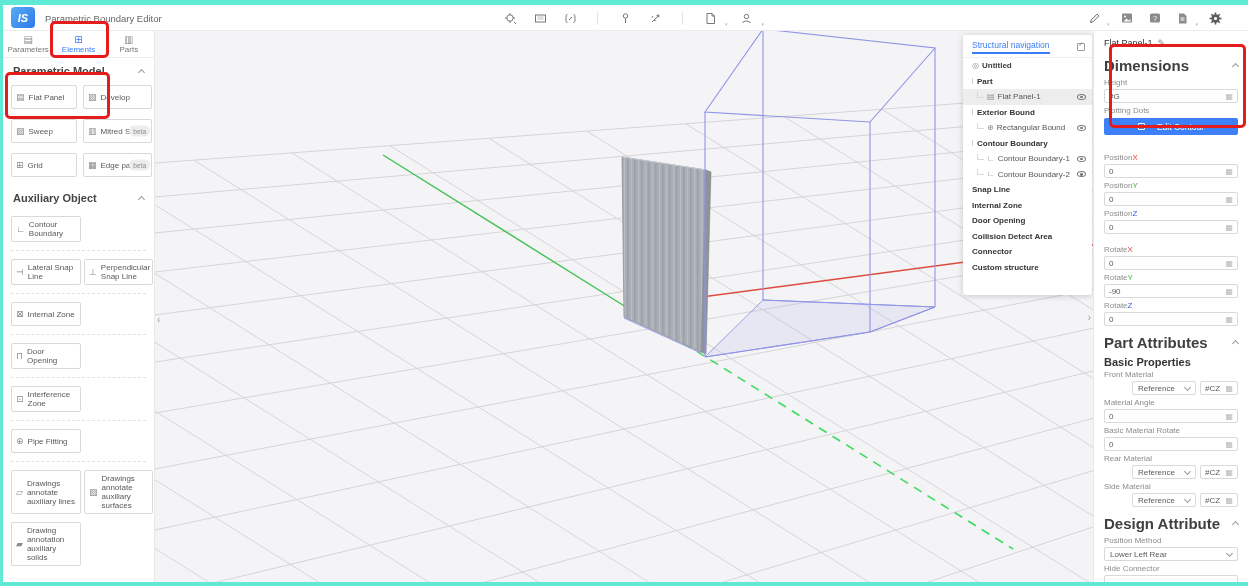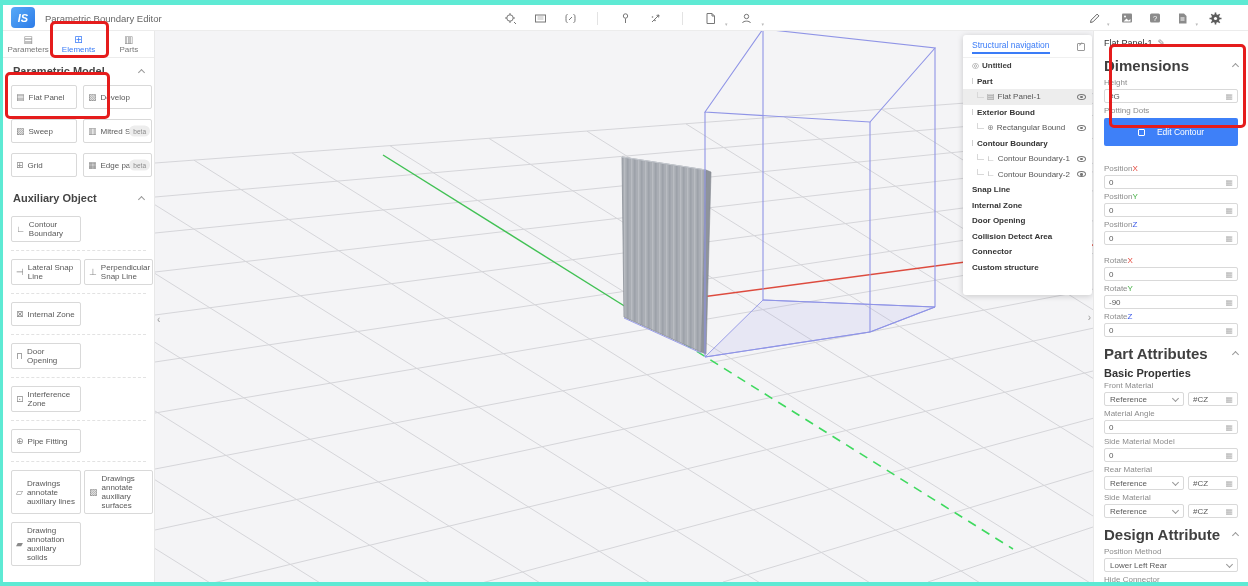--- a/index.html
+++ b/index.html
@@ -72,24 +72,24 @@
   .p-sec-head{display:flex;align-items:center;justify-content:space-between;padding:5px 10px 2px 10px;}
   .p-sec-title{font-size:15px;color:#404040;font-weight:600;}
   .fld{margin:0 10px 3px 10px;}
   .fld-lbl{font-size:8px;color:#8c8c8c;margin:2px 0 2px 0;display:block;}
   .ibox{height:14px;border:1px solid #d9d9d9;border-radius:2px;background:#fff;display:flex;align-items:center;
         justify-content:space-between;padding:0 4px;font-size:8px;color:#595959;cursor:text;}
   .calc{font-size:8px;color:#b3b3b3;margin-left:4px;}
   .selbox{height:14px;border:1px solid #d9d9d9;border-radius:2px;background:#fff;display:flex;align-items:center;
           justify-content:space-between;padding:0 5px;font-size:8px;color:#595959;cursor:pointer;}
   .refrow{display:flex;gap:4px;}
-  .refrow .selbox{width:80px;flex:none;}
+  .refrow .selbox{width:64px;flex:none;margin-left:28px;}
   .refrow .ibox{flex:1;}
   .ax-x{color:#e5473c;} .ax-y{color:#3fae3f;} .ax-z{color:#3c5ae9;}
-  #edit-contour{height:28px;background:#3e80f8;border-radius:2px;color:#fff;font-size:8.5px;display:flex;align-items:center;
+  #edit-contour{height:17px;background:#3e80f8;border-radius:2px;color:#fff;font-size:8.5px;display:flex;align-items:center;
                 justify-content:center;gap:12px;margin:2px 10px 4px 10px;cursor:pointer;}
   .ec-ico{width:7px;height:7px;border:1px solid #fff;border-radius:1px;}
   .bold-sub{font-size:11px;font-weight:700;color:#333;margin:3px 10px 2px 10px;}
   .gap6{height:6px;} .gap12{height:12px;}
 
   
   .anno{position:absolute;border:3px solid #e51c1c;border-radius:5px;pointer-events:none;z-index:50;}
 </style>
 </head>
 <body>
@@ -545,21 +545,21 @@
 
     <div class="fld">
       <span class="fld-lbl">Material Angle</span>
       <div class="ibox">
         <span>0</span>
         <span class="calc">▦</span>
       </div>
     </div>
 
     <div class="fld">
-      <span class="fld-lbl">Side Material Model</span>
+      <span class="fld-lbl">Basic Material Rotate</span>
       <div class="ibox">
         <span>0</span>
         <span class="calc">▦</span>
       </div>
     </div>
 
 
     <div class="fld">
       <span class="fld-lbl">Rear Material</span>
       <div class="refrow">

